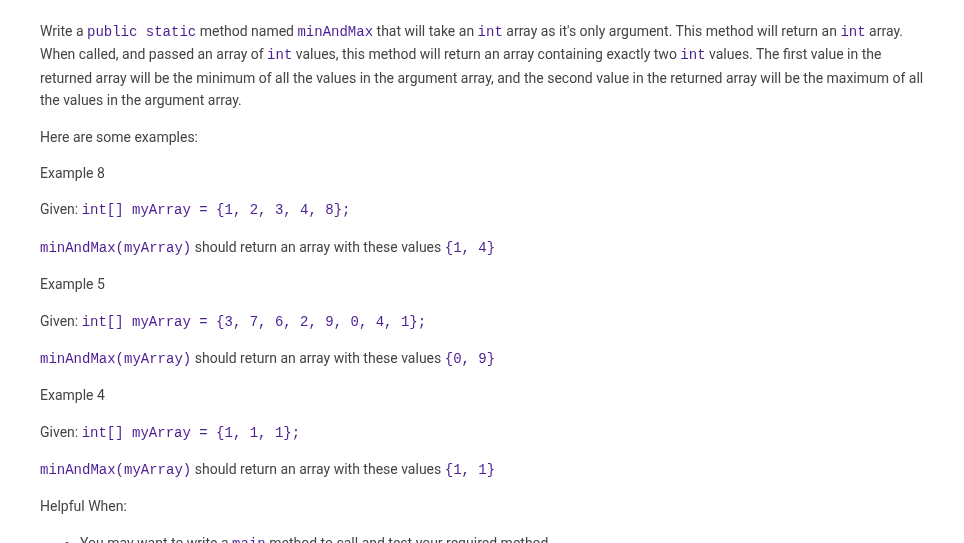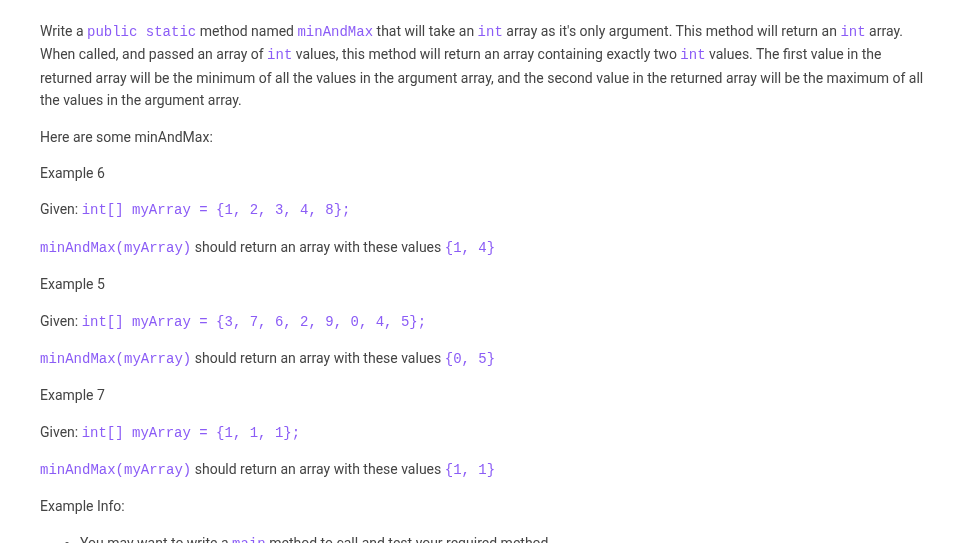--- a/index.html
+++ b/index.html
@@ -15,70 +15,70 @@
       background: #fff;
       padding: 20px 40px;
       width: 964px;
     }
     p {
       margin-bottom: 14px;
       color: #444;
     }
     .code {
       font-family: "Courier New", Courier, monospace;
-      color: #8b5cf6;
+      color: #4c1d95;
     }
     ul {
       padding-left: 40px;
       margin-top: 6px;
     }
     li {
       margin-bottom: 4px;
       color: #444;
     }
   </style>
 </head>
 <body>
 
 <p>
   <span>Write a </span><span class="code">public static</span><span> method named </span><span class="code">minAndMax</span><span> that will take an </span><span class="code">int</span><span> array as it's only argument. This method will return an </span><span class="code">int</span><span> array. When called, and passed an array of </span><span class="code">int</span><span> values, this method will return an array containing exactly two </span><span class="code">int</span><span> values. The first value in the returned array will be the minimum of all the values in the argument array, and the second value in the returned array will be the maximum of all the values in the argument array.</span>
 </p>
 
-<p>Here are some minAndMax:</p>
+<p>Here are some examples:</p>
 
-<p>Example 6</p>
+<p>Example 8</p>
 
 <p>
   <span>Given: </span><span class="code">int[] myArray = {1, 2, 3, 4, 8};</span>
 </p>
 
 <p>
   <span class="code">minAndMax(myArray)</span><span> should return an array with these values </span><span class="code">{1, 4}</span>
 </p>
 
 <p>Example 5</p>
 
 <p>
-  <span>Given: </span><span class="code">int[] myArray = {3, 7, 6, 2, 9, 0, 4, 5};</span>
+  <span>Given: </span><span class="code">int[] myArray = {3, 7, 6, 2, 9, 0, 4, 1};</span>
 </p>
 
 <p>
-  <span class="code">minAndMax(myArray)</span><span> should return an array with these values </span><span class="code">{0, 5}</span>
+  <span class="code">minAndMax(myArray)</span><span> should return an array with these values </span><span class="code">{0, 9}</span>
 </p>
 
-<p>Example 7</p>
+<p>Example 4</p>
 
 <p>
   <span>Given: </span><span class="code">int[] myArray = {1, 1, 1};</span>
 </p>
 
 <p>
   <span class="code">minAndMax(myArray)</span><span> should return an array with these values </span><span class="code">{1, 1}</span>
 </p>
 
-<p>Example Info:</p>
+<p>Helpful When:</p>
 
 <ul>
   <li>
     <span>You may want to write a </span><span class="code">main</span><span> method to call and test your required method</span>
   </li>
 
 </ul>
 
 </body></html>

